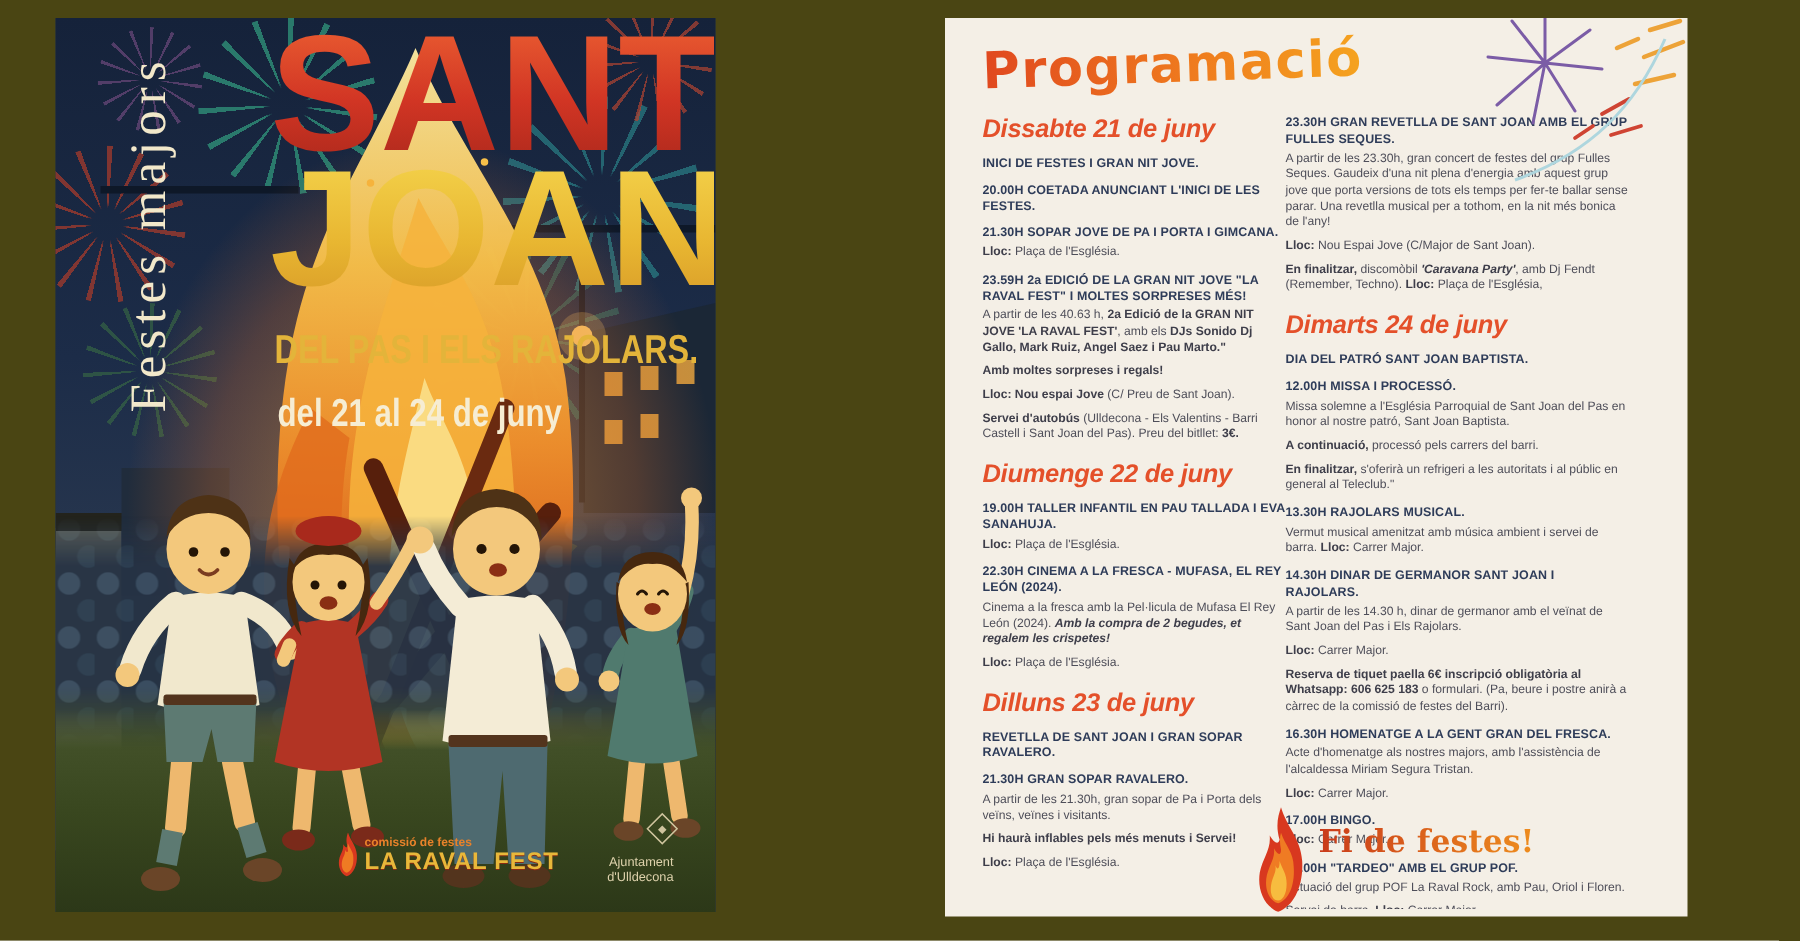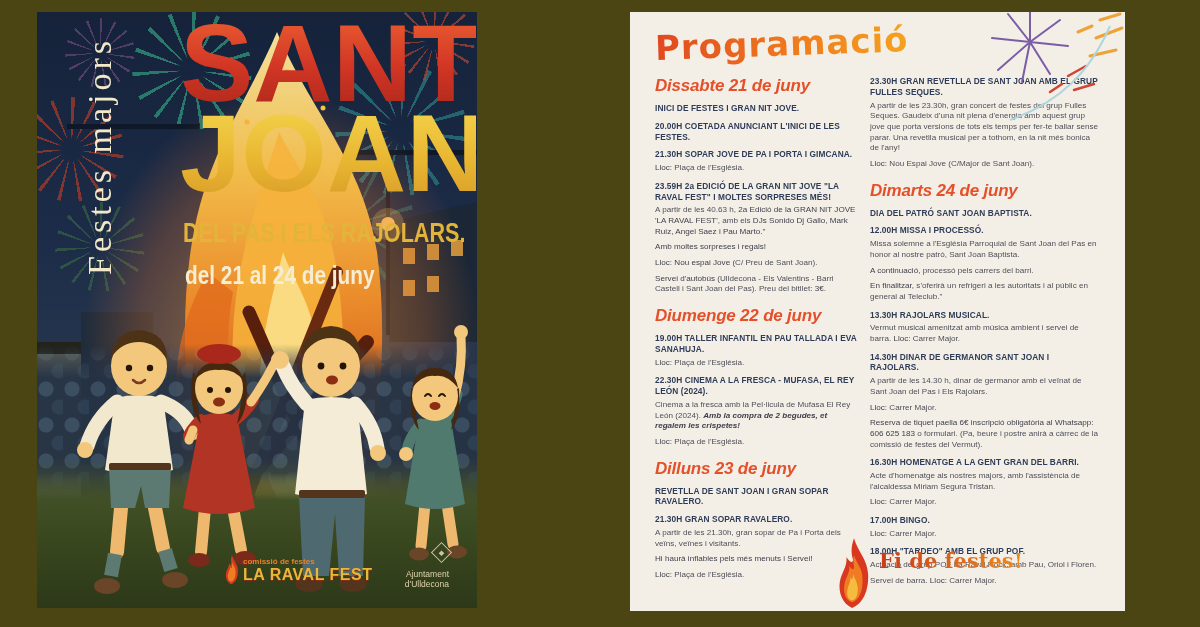--- a/index.html
+++ b/index.html
@@ -67,29 +67,29 @@
   .diamond::after { content:""; position:absolute; left:4.5px; top:4.5px; width:4px; height:4px; background:#cfc49e; }
 
   
   .page { position:absolute; left:630px; top:12px; width:495px; height:599px;
     background:#f4efe6; overflow:hidden; }
   .page-inner { padding:16px 0 0 25px; }
   .prog-title { font-family:"DejaVu Sans",sans-serif; font-weight:700; font-size:34px;
     letter-spacing:1px; transform:rotate(-2deg); transform-origin:left; display:inline-block;
     background:linear-gradient(90deg,#e0481f,#ef7b1e 55%,#f5a31f);
     -webkit-background-clip:text; background-clip:text; color:transparent; margin-bottom:8px; }
-  .columns { display:flex; gap:13px; height:530px; overflow:hidden; }
+  .columns { display:flex; height:530px; overflow:hidden; }
   .c1 { width:202px; } .c2 { width:230px; }
   .blk-day { font-style:italic; font-weight:700; font-size:17px; color:#e4502a;
     margin:11px 0 6px; letter-spacing:-.2px; }
   .blk-h { font-weight:700; font-size:8.3px; line-height:1.3; color:#2e3c59;
     margin:7px 0 3px; letter-spacing:.1px; }
   .blk-p { font-size:8.1px; line-height:1.32; color:#4e4e59; margin:0 0 5px; }
   .c1 > :first-child, .c2 > :first-child { margin-top:0; }
-  .seg-b  { font-weight:400; color:#3e3e4a; }
+  .seg-b  { font-weight:700; color:#3e3e4a; }
   .seg-bi { font-weight:700; font-style:italic; color:#3e3e4a; }
   .sparkles { position:absolute; right:0; top:0; }
   .fi-footer { position:absolute; left:208px; top:526px; display:flex; gap:9px; align-items:flex-start; }
   .fi-text { margin-top:10px; font-family:"DejaVu Serif",serif; font-weight:700; font-size:21px;
     background:linear-gradient(90deg,#c93a1a,#ee8d1e);
     -webkit-background-clip:text; background-clip:text; color:transparent; }
 </style>
 </head>
 <body>
 
@@ -295,33 +295,34 @@
             <div class="blk-h"><span class="seg-n">REVETLLA DE SANT JOAN I GRAN SOPAR RAVALERO.</span></div>
             <div class="blk-h"><span class="seg-n">21.30H GRAN SOPAR RAVALERO.</span></div>
             <div class="blk-p"><span class="seg-n">A partir de les 21.30h, gran sopar de Pa i Porta dels veïns, veïnes i visitants.</span></div>
             <div class="blk-p"><span class="seg-b">Hi haurà inflables pels més menuts i Servei!</span></div>
             <div class="blk-p"><span class="seg-b">Lloc:</span><span class="seg-n"> Plaça de l'Església.</span></div>
           </div>
         <div class="c2">
             <div class="blk-h"><span class="seg-n">23.30H GRAN REVETLLA DE SANT JOAN AMB EL GRUP FULLES SEQUES.</span></div>
             <div class="blk-p"><span class="seg-n">A partir de les 23.30h, gran concert de festes del grup Fulles Seques. Gaudeix d'una nit plena d'energia amb aquest grup jove que porta versions de tots els temps per fer-te ballar sense parar. Una revetlla musical per a tothom, en la nit més bonica de l'any!</span></div>
             <div class="blk-p"><span class="seg-b">Lloc:</span><span class="seg-n"> Nou Espai Jove (C/Major de Sant Joan).</span></div>
+            <div class="blk-p"><span class="seg-b">En finalitzar,</span><span class="seg-n"> discomòbil </span><span class="seg-bi">'Caravana Party'</span><span class="seg-n">, amb Dj Fendt (Remember, Techno). </span><span class="seg-b">Lloc:</span><span class="seg-n"> Plaça de l'Església,</span></div>
             <div class="blk-day"><span class="seg-n">Dimarts 24 de juny</span></div>
             <div class="blk-h"><span class="seg-n">DIA DEL PATRÓ SANT JOAN BAPTISTA.</span></div>
             <div class="blk-h"><span class="seg-n">12.00H MISSA I PROCESSÓ.</span></div>
             <div class="blk-p"><span class="seg-n">Missa solemne a l'Església Parroquial de Sant Joan del Pas en honor al nostre patró, Sant Joan Baptista.</span></div>
             <div class="blk-p"><span class="seg-b">A continuació,</span><span class="seg-n"> processó pels carrers del barri.</span></div>
             <div class="blk-p"><span class="seg-b">En finalitzar,</span><span class="seg-n"> s'oferirà un refrigeri a les autoritats i al públic en general al Teleclub."</span></div>
             <div class="blk-h"><span class="seg-n">13.30H RAJOLARS MUSICAL.</span></div>
             <div class="blk-p"><span class="seg-n">Vermut musical amenitzat amb música ambient i servei de barra. </span><span class="seg-b">Lloc:</span><span class="seg-n"> Carrer Major.</span></div>
             <div class="blk-h"><span class="seg-n">14.30H DINAR DE GERMANOR SANT JOAN I RAJOLARS.</span></div>
             <div class="blk-p"><span class="seg-n">A partir de les 14.30 h, dinar de germanor amb el veïnat de Sant Joan del Pas i Els Rajolars.</span></div>
             <div class="blk-p"><span class="seg-b">Lloc:</span><span class="seg-n"> Carrer Major.</span></div>
-            <div class="blk-p"><span class="seg-b">Reserva de tiquet paella 6€ inscripció obligatòria al Whatsapp: 606 625 183</span><span class="seg-n"> o formulari. (Pa, beure i postre anirà a càrrec de la comissió de festes del Vermut).</span></div>
-            <div class="blk-h"><span class="seg-n">16.30H HOMENATGE A LA GENT GRAN DEL BARRI.</span></div>
+            <div class="blk-p"><span class="seg-b">Reserva de tiquet paella 6€ inscripció obligatòria al Whatsapp: 606 625 183</span><span class="seg-n"> o formulari. (Pa, beure i postre anirà a càrrec de la comissió de festes del Barri).</span></div>
+            <div class="blk-h"><span class="seg-n">16.30H HOMENATGE A LA GENT GRAN DEL FRESCA.</span></div>
             <div class="blk-p"><span class="seg-n">Acte d'homenatge als nostres majors, amb l'assistència de l'alcaldessa Miriam Segura Tristan.</span></div>
             <div class="blk-p"><span class="seg-b">Lloc:</span><span class="seg-n"> Carrer Major.</span></div>
             <div class="blk-h"><span class="seg-n">17.00H BINGO.</span></div>
             <div class="blk-p"><span class="seg-b">Lloc:</span><span class="seg-n"> Carrer Major.</span></div>
             <div class="blk-h"><span class="seg-n">18.00H "TARDEO" AMB EL GRUP POF.</span></div>
             <div class="blk-p"><span class="seg-n">Actuació del grup POF La Raval Rock, amb Pau, Oriol i Floren.</span></div>
             <div class="blk-p"><span class="seg-n">Servei de barra. </span><span class="seg-b">Lloc:</span><span class="seg-n"> Carrer Major.</span></div>
           </div>
       </div>
     </div>

